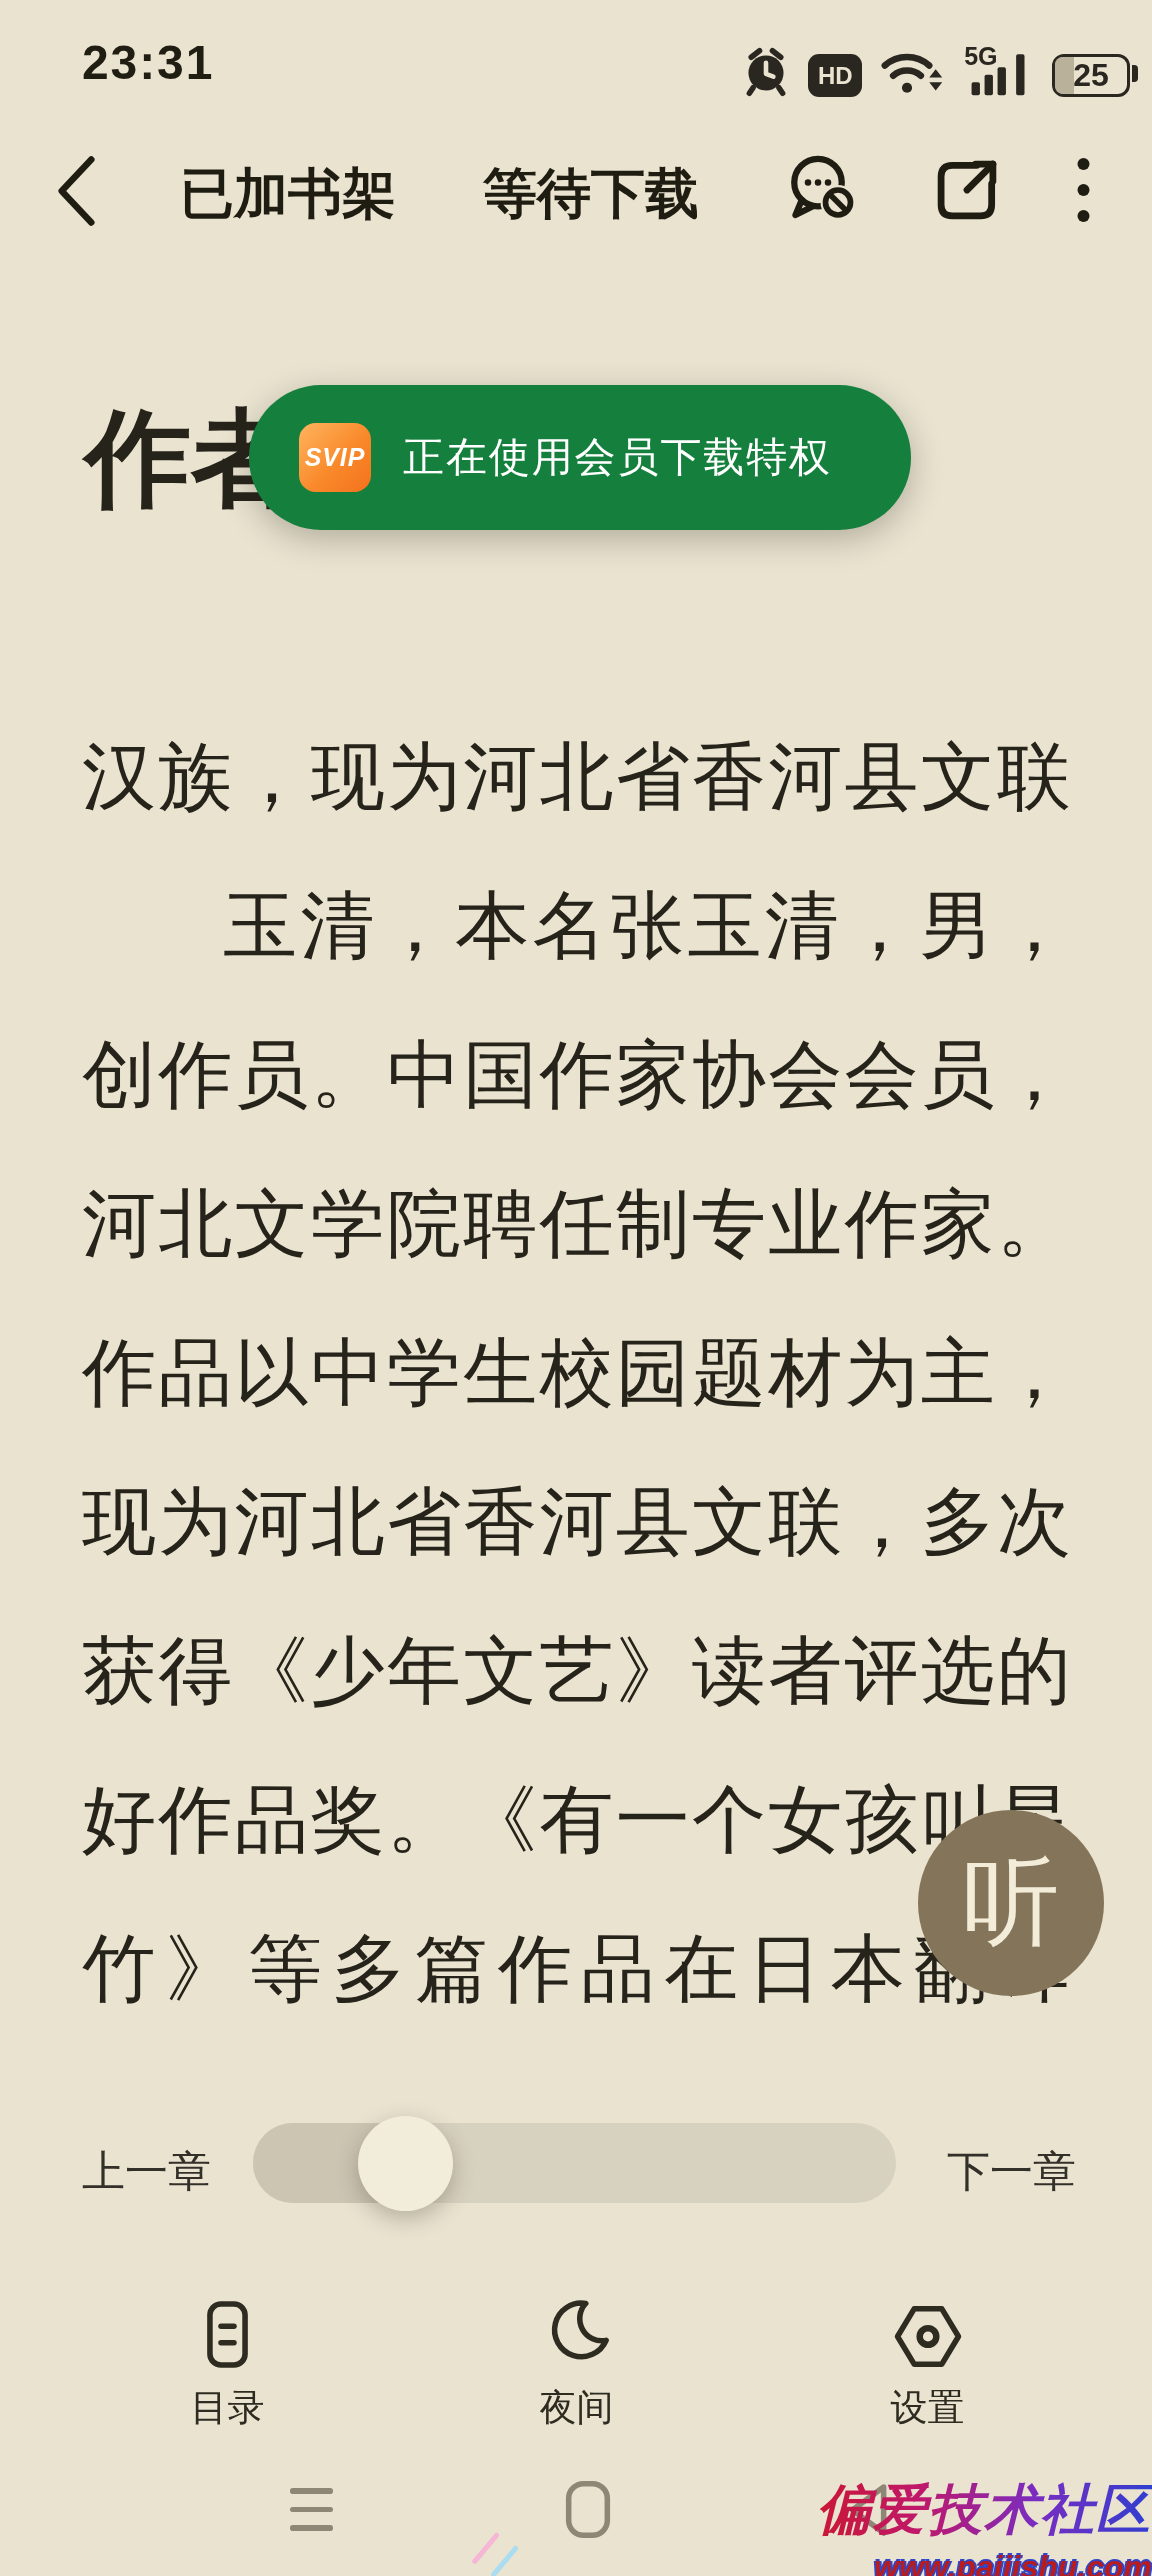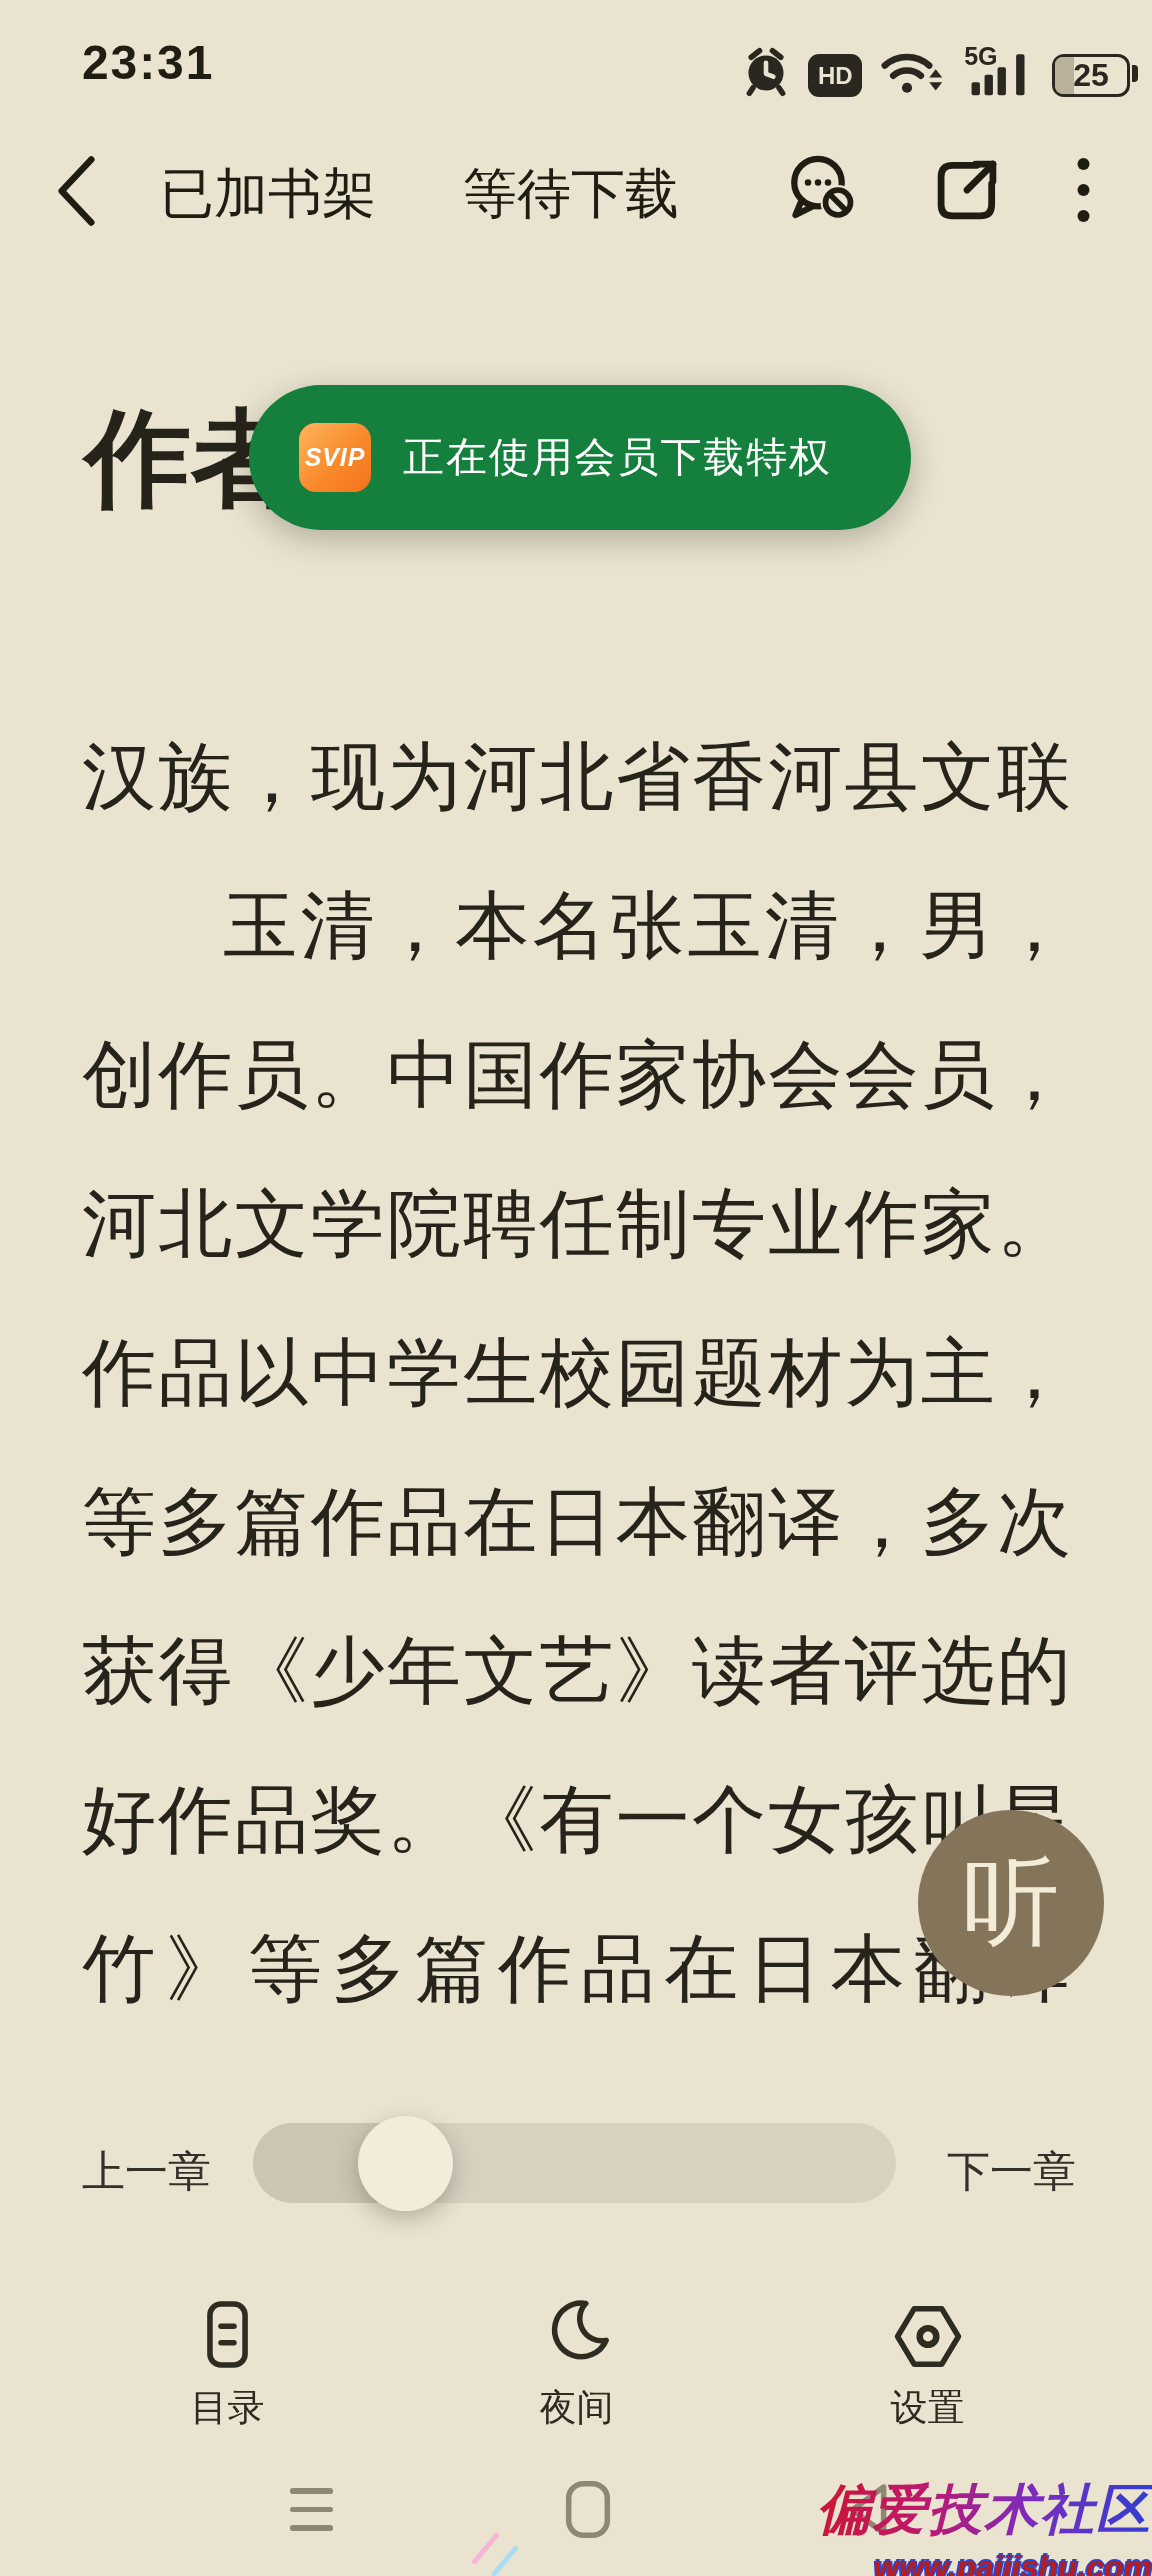--- a/index.html
+++ b/index.html
@@ -18,21 +18,21 @@
   .battery{position:relative;width:72px;height:37px;border:3.7px solid #2a2620;border-radius:12px;
            display:flex;align-items:center;justify-content:center;font-size:32px;font-weight:600;color:#2a2620;}
   .battery .fill{position:absolute;left:0;top:0;bottom:0;width:26%;background:#b9b19a;border-radius:7.4px 0 0 7.4px;}
   .battery .lvl{position:relative;z-index:1;}
   .battery:after{content:"";position:absolute;right:-11px;top:8.4px;width:5.6px;height:16.7px;
                  background:#2a2620;border-radius:0 3.7px 3.7px 0;}
 
   
   .appbar{position:absolute;top:139px;left:0;width:1152px;height:102px;display:flex;align-items:center;}
   .backbtn{position:absolute;left:54px;top:13px;width:65px;height:78px;display:flex;align-items:center;}
-  .navtext{font-size:54px;font-weight:400;color:#1f1c12;}
+  .navtext{font-size:54px;font-weight:700;color:#1f1c12;margin-left:20px;}
   .t1{position:absolute;left:160px;top:18.6px;}
   .t2{position:absolute;left:463px;top:18.6px;}
   .iconbtn{position:absolute;top:9.3px;width:84px;height:84px;display:flex;align-items:center;justify-content:center;}
   .ib1{left:781px;} .ib2{left:925px;} .ib3{left:1041px;}
 
   
   .chapter-title{position:absolute;left:85px;top:388px;font-size:106px;font-weight:900;
                  font-family:"Liberation Serif","DejaVu Serif",serif;color:#26231a;z-index:1;}
   .toast{position:absolute;left:249px;top:385px;width:662px;height:145px;background:#15803d;
          border-radius:72px;display:flex;align-items:center;padding:0;z-index:2;
@@ -172,21 +172,21 @@
   </div>
   <div class="toastmsg">正在使用会员下载特权</div>
 </div>
 
 <div class="bodytext">
   <div class="ln">汉族，现为河北省香河县文联</div>
   <div class="ln indent">玉清，本名张玉清，男，</div>
   <div class="ln">创作员。中国作家协会会员，</div>
   <div class="ln">河北文学院聘任制专业作家。</div>
   <div class="ln">作品以中学生校园题材为主，</div>
-  <div class="ln">等多篇作品在日本翻译，多次</div>
+  <div class="ln">现为河北省香河县文联，多次</div>
   <div class="ln">获得《少年文艺》读者评选的</div>
   <div class="ln">好作品奖。《有一个女孩叫星</div>
   <div class="ln">竹》等多篇作品在日本翻译</div>
 </div>
 
 <div class="listen">
   <span>听</span>
 </div>
 
 <div class="chapnav-label prev">上一章</div>

